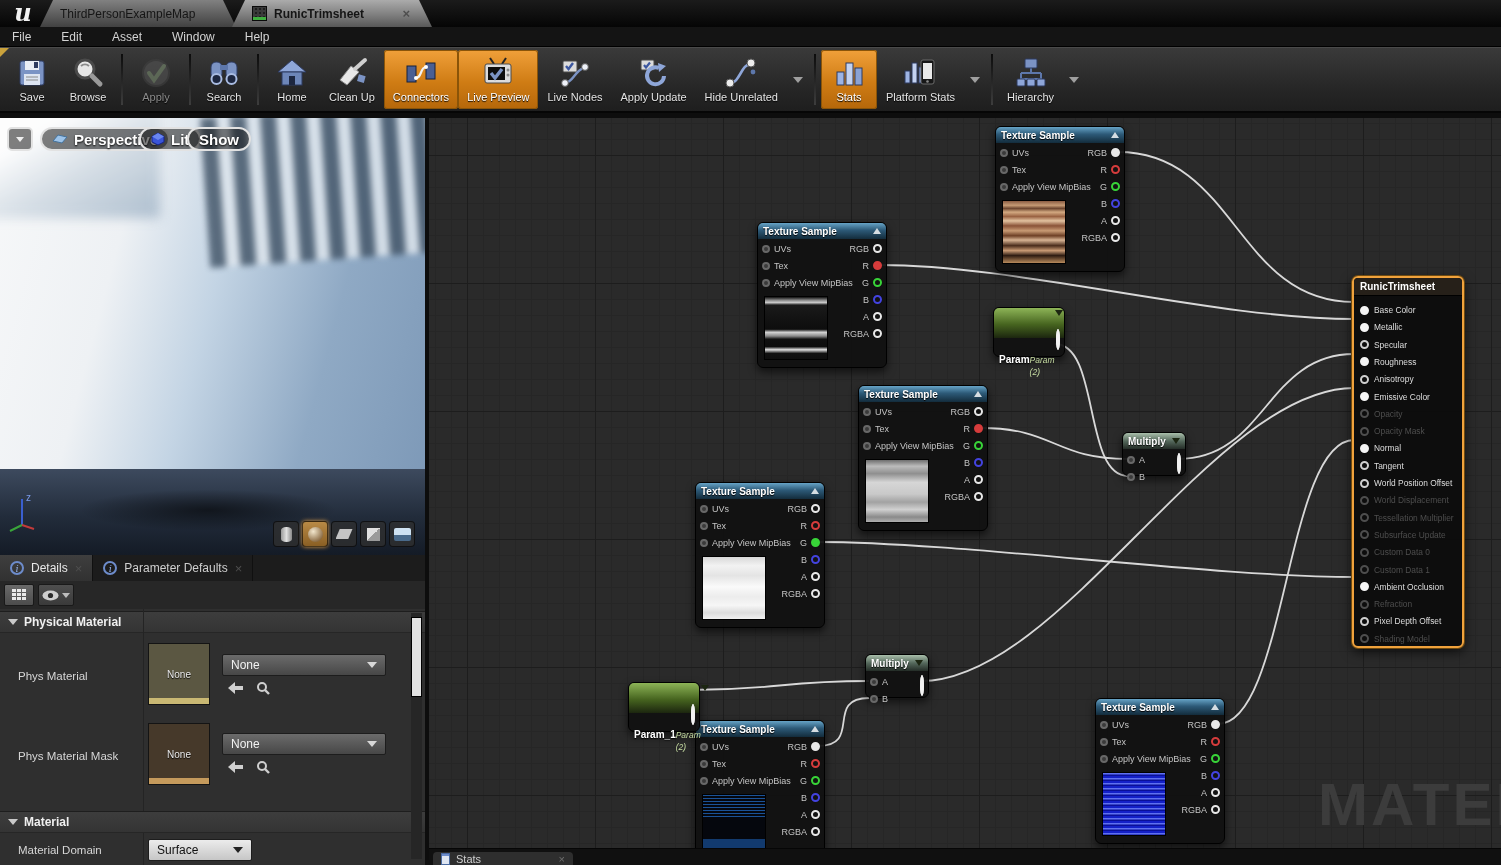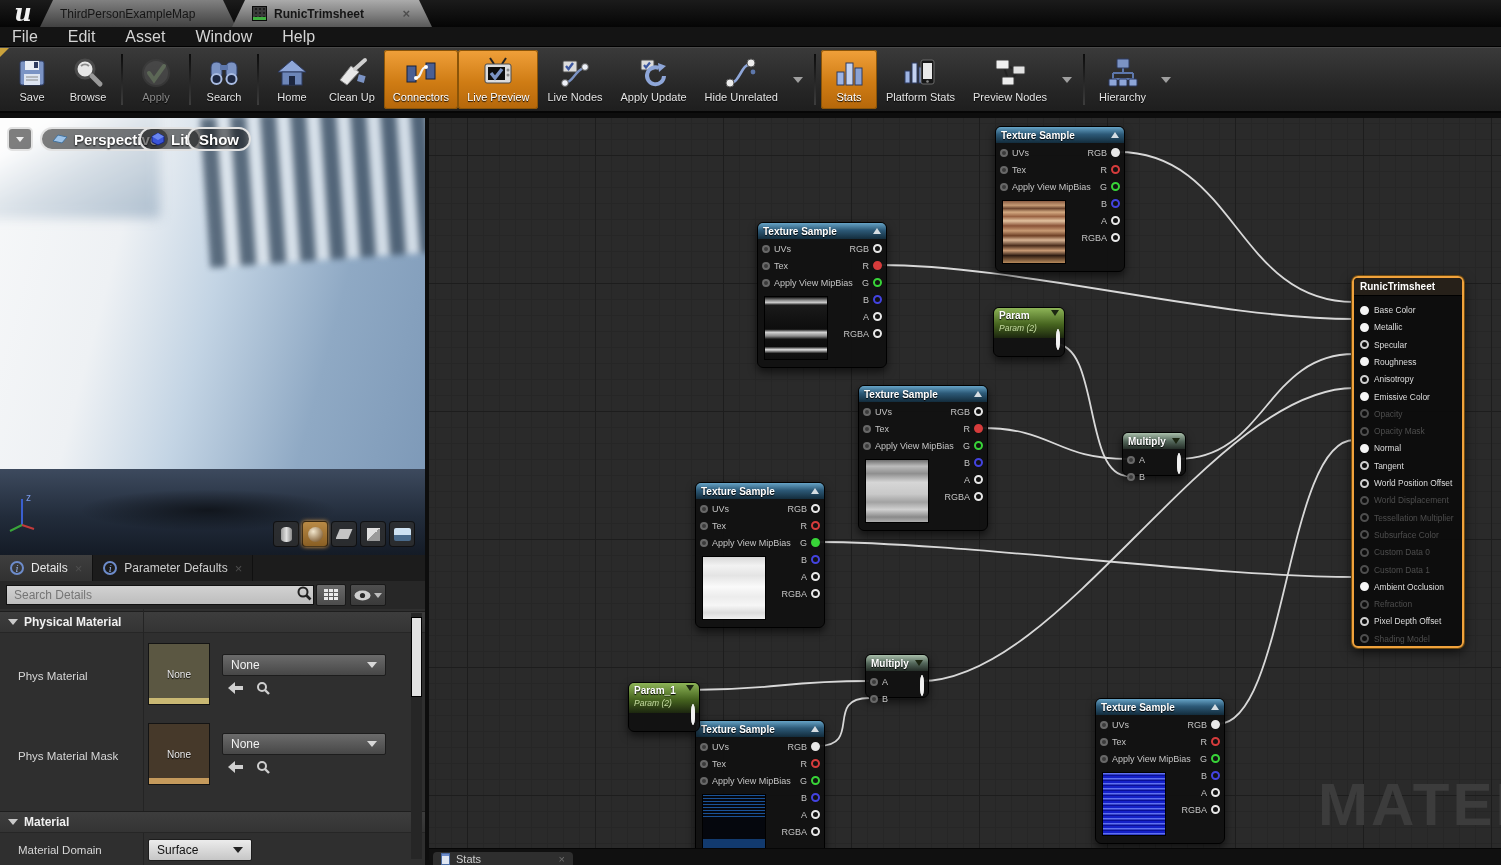--- a/index.html
+++ b/index.html
@@ -19,21 +19,21 @@
   #tab-mat { left:232px; width:200px; background:linear-gradient(180deg,#ababab,#7f7f7f 55%,#585858); font-weight:bold; }
   .asset-ico { width:15px; height:15px; background:#1d1d1d; border:1px solid #0a0a0a;
     box-shadow:inset 0 -3px 0 #3fae3f;
     background-image:repeating-linear-gradient(0deg,#3a3a3a 0 2px,transparent 2px 4px),
                      repeating-linear-gradient(90deg,#3a3a3a 0 2px,transparent 2px 4px); flex:none; }
   .tab-close { margin-left:auto; color:#4e4e4e; font-size:13px; line-height:13px; }
 
   
   #menubar { position:absolute; left:0; top:27px; width:1501px; height:20px; background:#141414;
     display:flex; align-items:center; gap:30px; padding-left:12px; border-bottom:1px solid #000; }
-  #menubar span { font-size:16px; color:#d4d4d4; }
+  #menubar span { font-size:12px; color:#d4d4d4; }
 
   
   #toolbar { position:absolute; left:0; top:47px; width:1501px; height:66px;
     background:linear-gradient(180deg,#3a3a3a,#262626 65%,#1e1e1e);
     border-top:1px solid #4a4a4a; border-bottom:2px solid #060606;
     display:flex; align-items:stretch; padding:2px 4px; }
   #toolbar .corner { position:absolute; left:0; top:0; width:0; height:0;
     border-top:9px solid #caa23c; border-right:9px solid transparent; }
   .tbtn { display:flex; flex-direction:column; align-items:center; justify-content:center;
     padding:4px 9px 5px; border-radius:3px; min-width:52px; }
@@ -184,21 +184,21 @@
   .thumb-white { background:linear-gradient(180deg,#d8d8d8 0%,#f2f2f2 14%,#e4e4e4 30%,#fafafa 48%,#ececec 64%,
       #f6f6f6 78%,#dcdcdc 90%,#f0f0f0 100%); }
   .thumb-navy { background-color:#05070d;
     background-image:repeating-linear-gradient(180deg,rgba(30,95,175,.85) 0 1px,transparent 1px 3px);
     background-size:100% 38%; background-repeat:no-repeat; background-position:0 0;
     box-shadow:inset 0 -22px 0 -4px #123a6e; }
   .thumb-blue { background-color:#1420c8;
     background-image:repeating-linear-gradient(180deg,rgba(120,140,255,.75) 0 1px,rgba(8,12,140,.8) 2px 3px,transparent 3px 5px); }
   .pnode { width:72px; height:50px; }
   .p-hdr { height:30px; border-radius:5px 5px 0 0; padding:2px 5px; display:flex; }
-  .p-titles { display:flex; flex-direction:column; line-height:12px; }
+  .p-titles { display:flex; flex-direction:row; line-height:12px;margin-top:44px; }
   .p-title { font-size:10px; font-weight:bold; color:#fff; text-shadow:0 1px 1px #000; }
   .p-sub { font-size:8.5px; font-style:italic; color:#c6dca2; }
   .p-out { position:absolute; right:4px; bottom:7px; }
   .mnode { width:64px; height:44px; }
   .m-ins { position:absolute; left:4px; top:18px; }
   .m-out { position:absolute; right:4px; top:22px; }
   .dot-conn { background:#f2f2f2; border-color:#f2f2f2; }
   .main-node { width:112px; height:372px; border:2px solid #f0a23c; border-radius:6px;
     background:rgba(12,12,12,.95); box-shadow:0 0 0 1px #6e4a10, 0 4px 12px rgba(0,0,0,.7); }
   .main-hdr { height:18px; background:#262019; border-bottom:1px solid #000; border-radius:4px 4px 0 0;
@@ -399,33 +399,20 @@
           <rect x="10" y="8" width="5" height="20" fill="#c3d2f0" stroke="#2d3a60"></rect>
           <rect x="17" y="12" width="5" height="16" fill="#8aa2d4" stroke="#2d3a60"></rect>
           <rect x="19" y="5" width="13" height="24" rx="2" fill="#171717" stroke="#6a6a6a"></rect>
           <rect x="21" y="8" width="9" height="16" fill="#e9e9e9"></rect>
           <circle cx="25.5" cy="26.5" r="1.3" fill="#8a8a8a"></circle>
         </svg>
     </span>
     <span class="tlabel">Platform Stats</span>
   </div>
 
-  <div class="tbtn">
-    <span class="ticon">
-      <svg width="36" height="36">
-          <line x1="12" y1="10" x2="26" y2="15" stroke="#222" stroke-width="2"></line>
-          <line x1="12" y1="12" x2="16" y2="24" stroke="#222" stroke-width="2"></line>
-          <line x1="26" y1="17" x2="18" y2="25" stroke="#222" stroke-width="2"></line>
-          <rect x="4" y="5" width="13" height="9" rx="1" fill="#f0f0f0" stroke="#3a3a3a"></rect>
-          <rect x="21" y="11" width="12" height="8" rx="1" fill="#e2e2e2" stroke="#3a3a3a"></rect>
-          <rect x="10" y="22" width="12" height="8" rx="1" fill="#ededed" stroke="#3a3a3a"></rect>
-        </svg>
-    </span>
-    <span class="tlabel">Preview Nodes</span>
-  </div>
   <div class="tcaret"></div>
 
   <div class="tsep"></div>
 
   <div class="tbtn">
     <span class="ticon">
       <svg width="36" height="36">
           <line x1="18" y1="12" x2="18" y2="18" stroke="#5d77ab" stroke-width="2"></line>
           <line x1="8" y1="24" x2="28" y2="24" stroke="#5d77ab" stroke-width="2"></line>
           <line x1="8" y1="18" x2="8" y2="24" stroke="#5d77ab" stroke-width="2"></line>
@@ -507,21 +494,20 @@
         <span class="tab-close">×</span>
       </div>
       <div class="d-tab">
         <span class="info-ico">i</span>
         <span class="ttext">Parameter Defaults</span>
         <span class="tab-close">×</span>
       </div>
     </div>
 
     <div id="d-search-row">
-      <input id="d-search" placeholder="Search Details" style="">
       <span id="d-search-mag">
         <svg width="16" height="16">
             <circle cx="7" cy="7" r="4.5" fill="none" stroke="#222" stroke-width="2"></circle>
             <line x1="10.5" y1="10.5" x2="14.5" y2="14.5" stroke="#222" stroke-width="2.6"></line>
           </svg>
       </span>
       <div class="sq-btn" id="grid-btn">
         <svg width="15" height="13">
             <g fill="#e8e8e8">
               <rect x="0" y="0" width="4" height="3"></rect>
@@ -1004,21 +990,21 @@
           <div class="main-pin mp-dis" style="top: 214.3px;">
             <span class="pin-dot"></span>
             <span class="pin-lbl">World Displacement</span>
           </div>
           <div class="main-pin mp-dis" style="top: 231.6px;">
             <span class="pin-dot"></span>
             <span class="pin-lbl">Tessellation Multiplier</span>
           </div>
           <div class="main-pin mp-dis" style="top: 248.9px;">
             <span class="pin-dot"></span>
-            <span class="pin-lbl">Subsurface Color</span>
+            <span class="pin-lbl">Subsurface Update</span>
           </div>
           <div class="main-pin mp-dis" style="top: 266.2px;">
             <span class="pin-dot"></span>
             <span class="pin-lbl">Custom Data 0</span>
           </div>
           <div class="main-pin mp-dis" style="top: 283.5px;">
             <span class="pin-dot"></span>
             <span class="pin-lbl">Custom Data 1</span>
           </div>
           <div class="main-pin mp-conn" style="top: 300.8px;">

